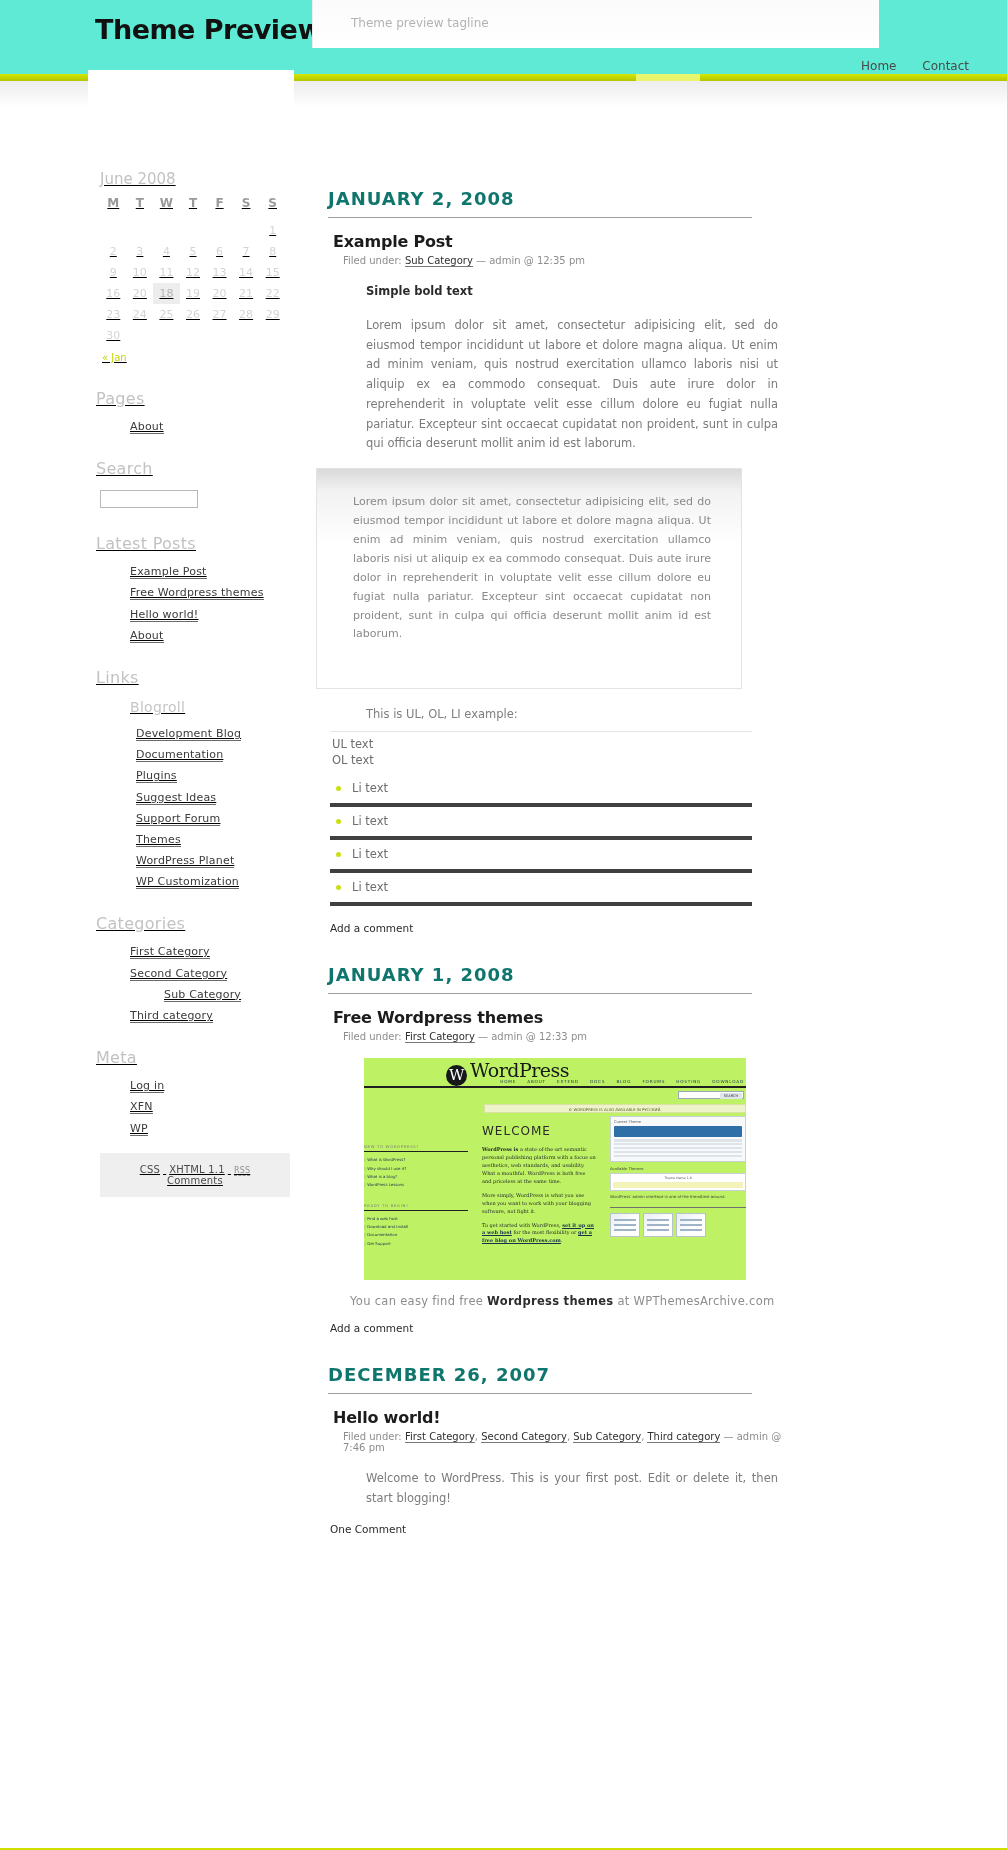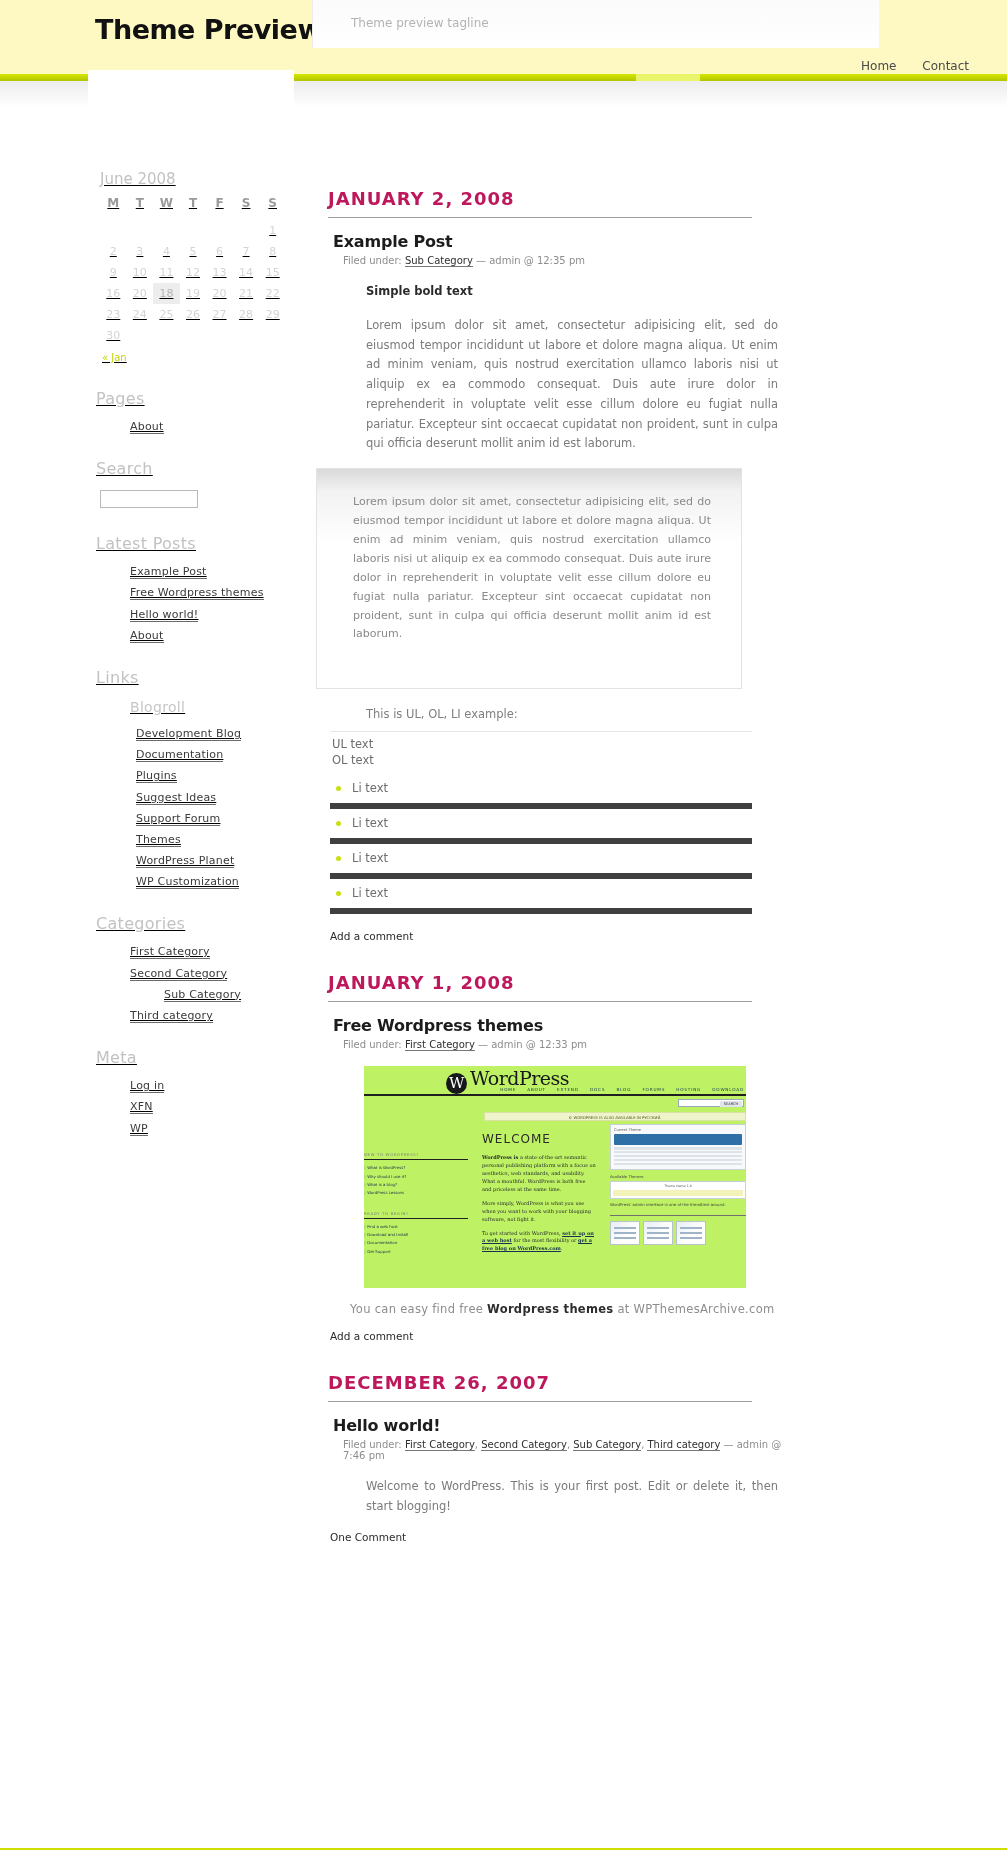--- a/index.html
+++ b/index.html
@@ -9,21 +9,21 @@
     width: 1007px;
     background: #ffffff;
     font-family: "DejaVu Sans", sans-serif;
   }
   body { position: relative; width: 1007px; min-height: 1850px; }
 
   
   .header {
     position: relative;
     height: 78px;
-    background: #fef9c3;
+    background: #5eead4;
   }
   .header-inner { position: relative; width: 1007px; height: 78px; }
   .blog-title {
     position: absolute;
     left: 95px; top: 14px;
     font-family: "DejaVu Sans", sans-serif;
     font-size: 27px;
     font-weight: bold;
     letter-spacing: -0.5px;
     color: #111111;
@@ -199,21 +199,21 @@
   .content {
     position: absolute;
     left: 312px; top: 110px;
     width: 470px;
   }
   .post { margin-bottom: 10px; }
   .post-date {
     font-family: "DejaVu Sans", sans-serif;
     font-size: 18px;
     font-weight: bold;
-    color: #be185d;
+    color: #0f766e;
     letter-spacing: 1px;
     margin: 0 0 6px 16px;
     padding-bottom: 2px;
   }
   .date-rule {
     height: 1px;
     background: #9d9d9d;
     margin: 0 0 14px 16px;
     width: 424px;
   }
@@ -277,21 +277,21 @@
     padding-top: 5px;
   }
   .list-block .plain {
     font-size: 11.5px;
     color: #6d6d6d;
     line-height: 1.35;
     padding-left: 2px;
   }
   .list-block ul { list-style: none; margin: 6px 0 0 0; padding: 0; }
   .list-block ul li {
-    border-bottom: 6px solid #404040;
+    border-bottom: 4px solid #404040;
     padding: 7px 0 8px 22px;
     font-size: 11.5px;
     color: #6d6d6d;
     position: relative;
   }
   .list-block ul li:before {
     content: "";
     position: absolute;
     left: 6px; top: 12px;
     width: 5px; height: 5px;
@@ -654,20 +654,26 @@
       </ul>
     </div>
 
     <div class="widget">
       <h2 class="widget-title">Meta</h2>
       <ul>
         <li><a href="#">Log in</a></li>
         <li><a href="#">XFN</a></li>
         <li><a href="#">WP</a></li>
       </ul>
+      <div class="badges">
+        <span>CSS</span>
+        <span>XHTML 1.1</span>
+        <span class="rss">RSS</span>
+        <span>Comments</span>
+      </div>
     </div>
 
   </div>
 
   <div class="content">
 
     <div class="post">
       <h2 class="post-date">JANUARY 2, 2008</h2>
       <div class="date-rule"></div>
       <h3 class="post-title">Example Post</h3>

